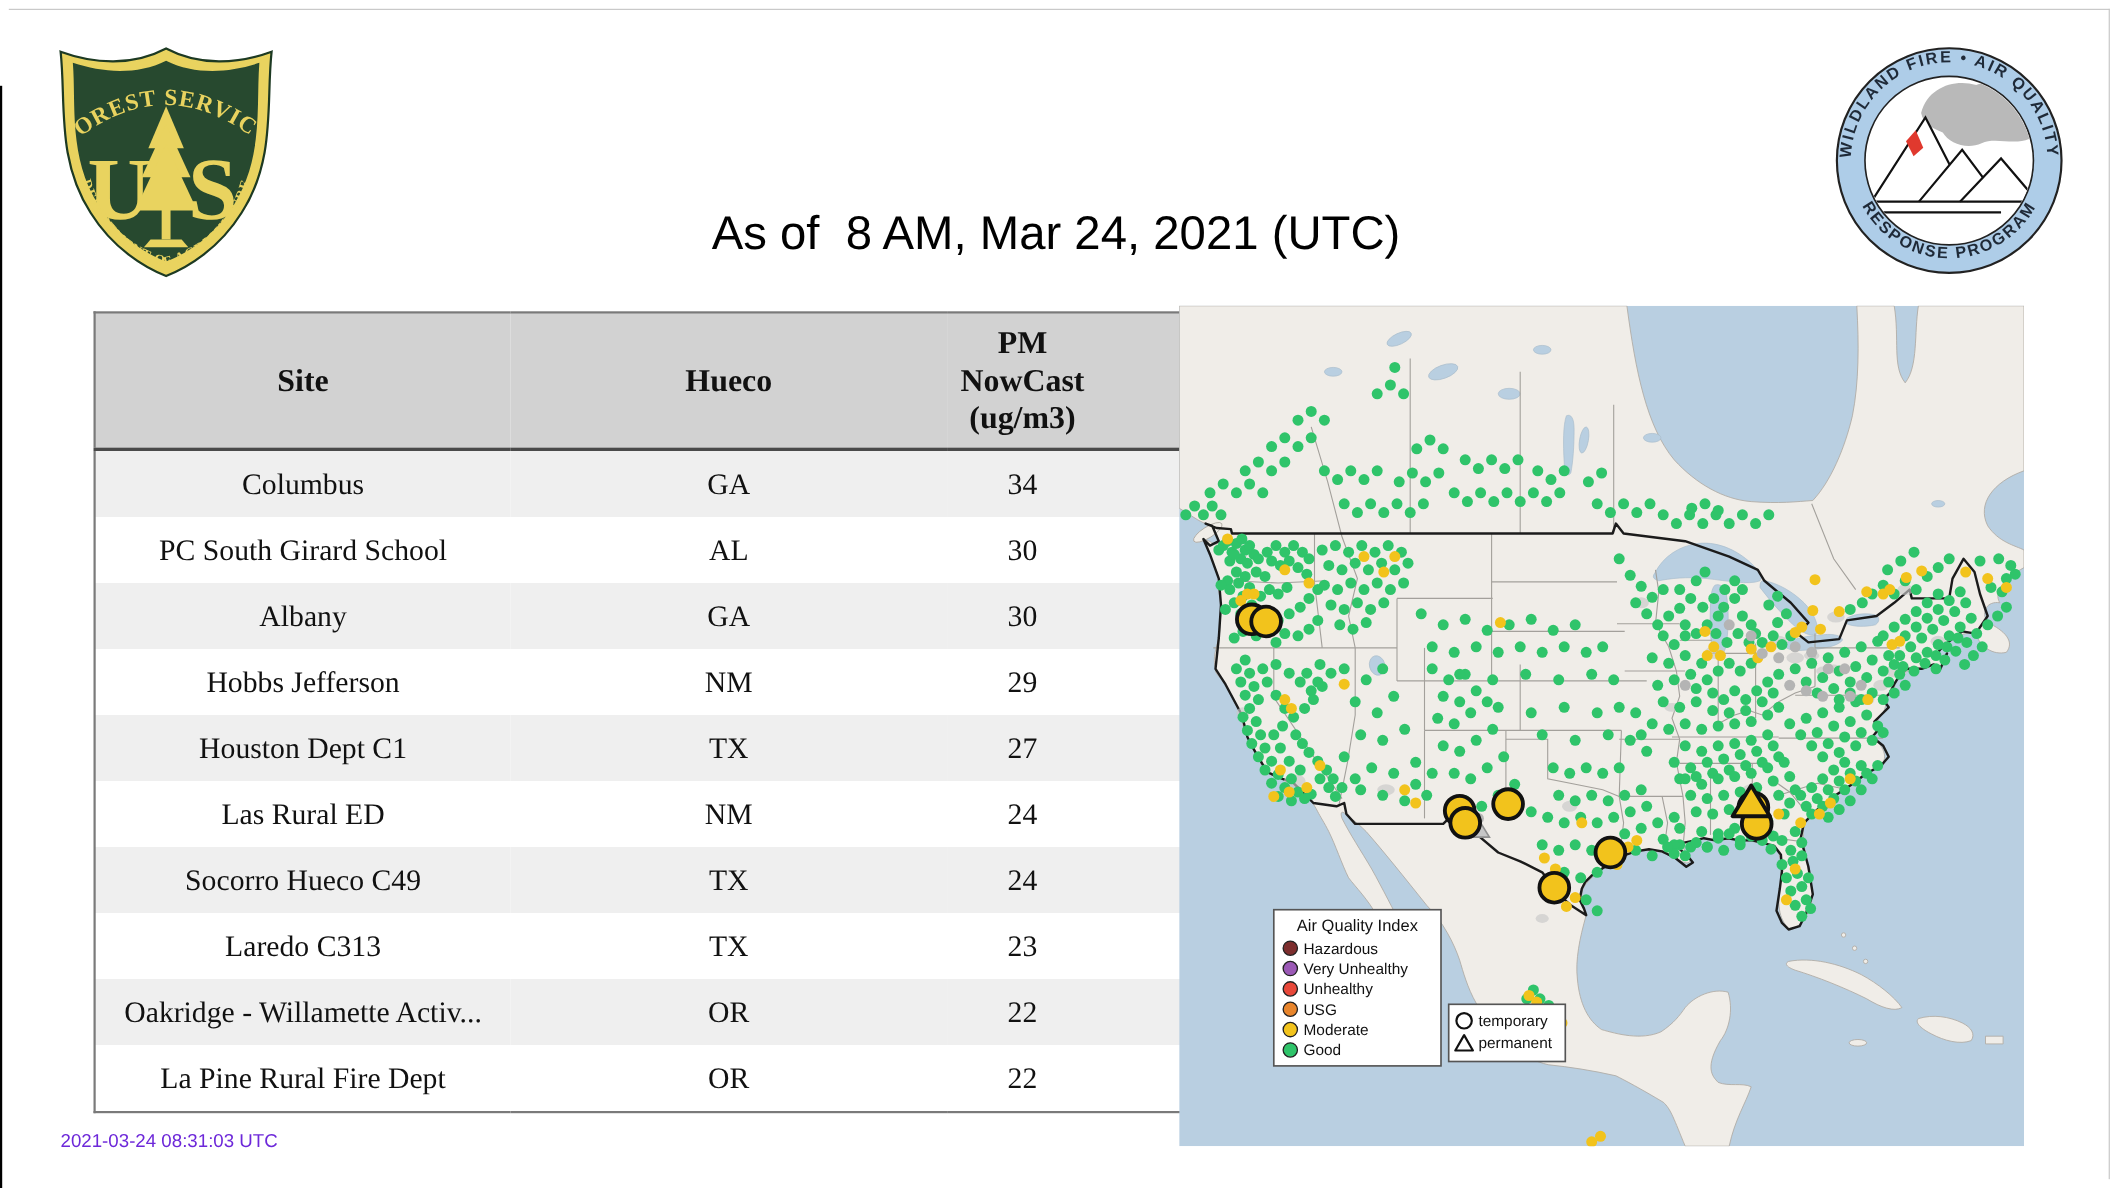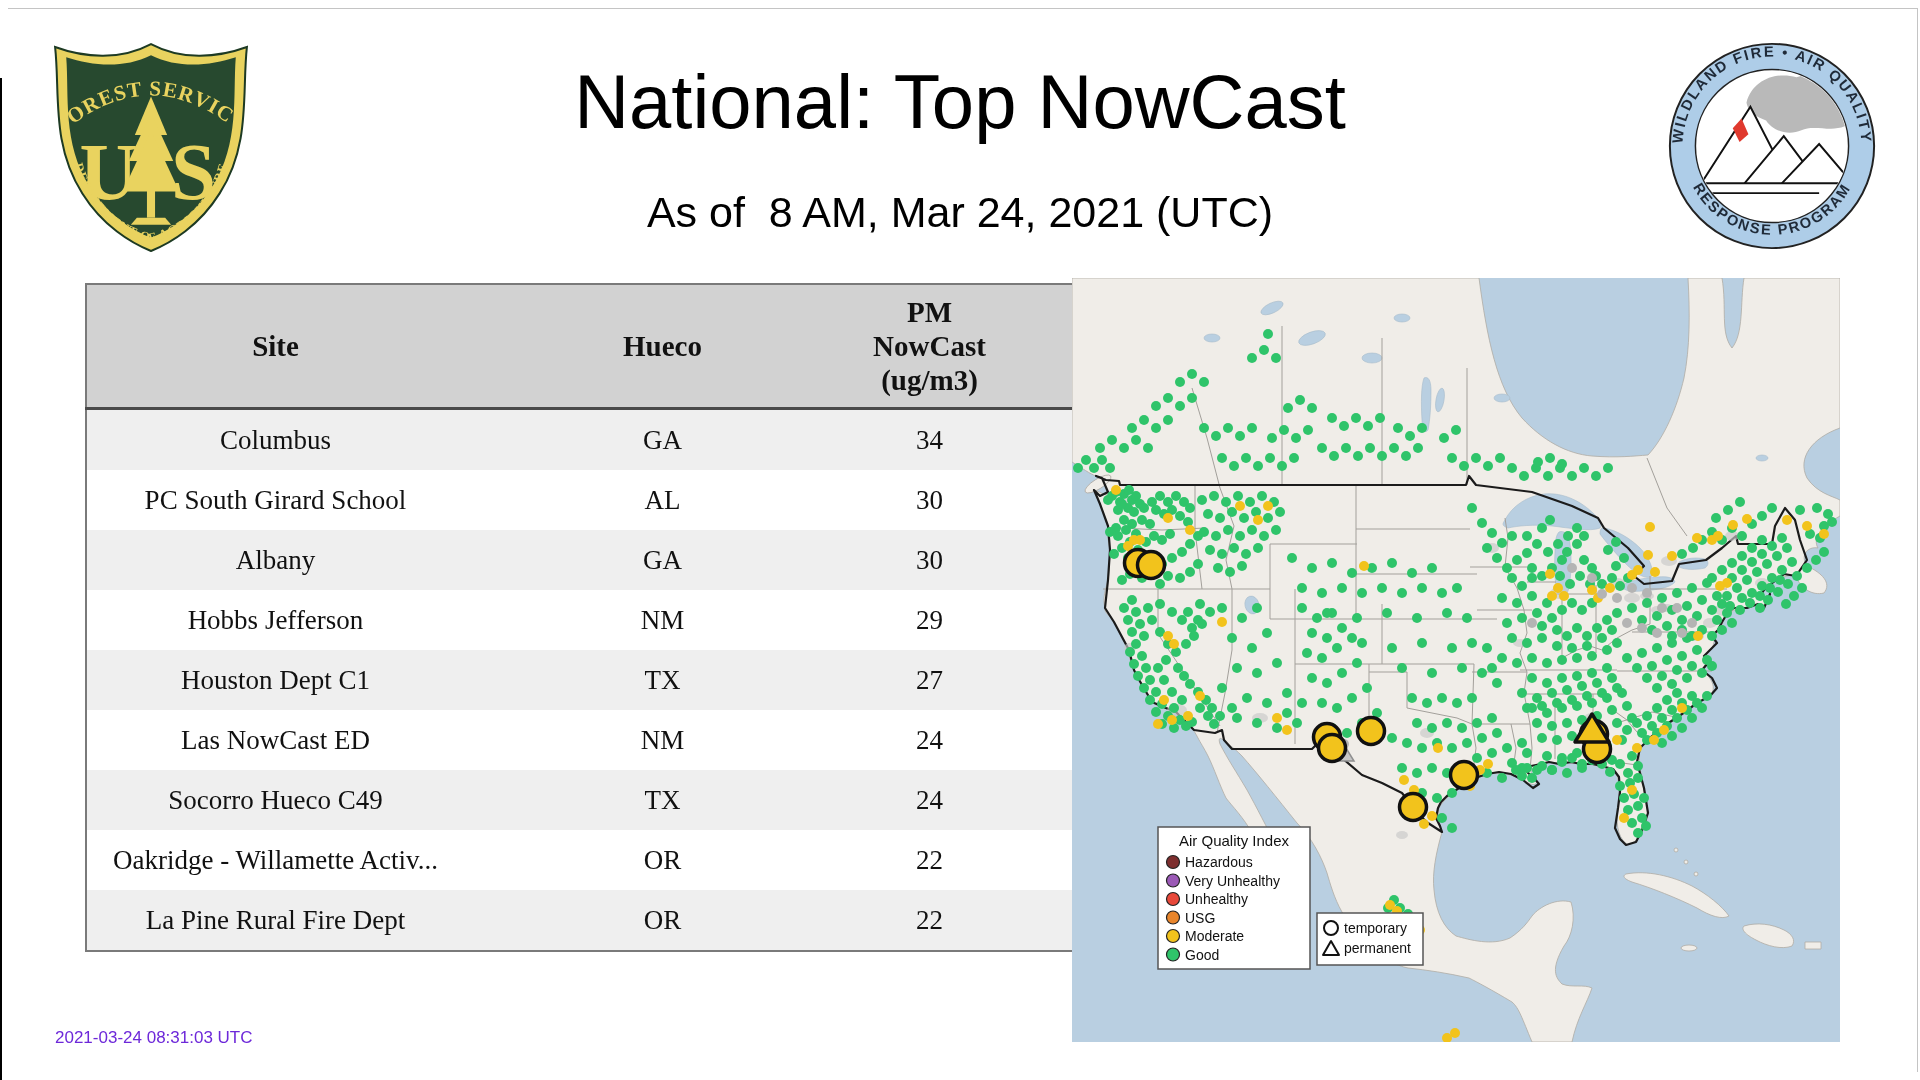--- a/index.html
+++ b/index.html
@@ -54,21 +54,20 @@
       <polygon points="100,56 84,94 116,94"></polygon>
       <polygon points="100,72 78,120 122,120"></polygon>
       <polygon points="100,90 72,150 128,150"></polygon>
       <polygon points="86,176 114,176 120,183 80,183"></polygon>
     </g>
     <text font-family="Liberation Serif, serif" font-weight="bold" font-size="12.5" fill="#e9d35f" letter-spacing="1">
       <textPath href="#fs-bot-arc" startOffset="50%" text-anchor="middle">DEPARTMENT OF AGRICULTURE</textPath>
     </text>
   </svg>
 
-  <div class="page-title">National: Top NowCast</div>
   <div class="page-subtitle">As of  8 AM, Mar 24, 2021 (UTC)</div>
 
   <svg class="wf-logo" width="216" height="216" viewBox="0 0 220 220">
     <defs>
       <path id="wf-top-arc" d="M19.5,119.5 A91,91 0 1 1 200.5,119.5" fill="none"></path>
       <path id="wf-bot-arc" d="M29,151 A91,91 0 0 0 191,151" fill="none"></path>
       <clipPath id="wf-clip">
           <circle cx="110" cy="110" r="77"></circle>
         </clipPath>
     </defs>
@@ -123,28 +122,33 @@
           <td>Hobbs Jefferson</td>
           <td>NM</td>
           <td class="pm-cell">29</td>
         </tr>
         <tr>
           <td>Houston Dept C1</td>
           <td>TX</td>
           <td class="pm-cell">27</td>
         </tr>
         <tr>
-          <td>Las NowCast ED</td>
+          <td>Las Rural ED</td>
           <td>NM</td>
           <td class="pm-cell">24</td>
         </tr>
         <tr>
           <td>Socorro Hueco C49</td>
           <td>TX</td>
           <td class="pm-cell">24</td>
+        </tr>
+        <tr>
+          <td>Laredo C313</td>
+          <td>TX</td>
+          <td class="pm-cell">23</td>
         </tr>
         <tr>
           <td>Oakridge - Willamette Activ...</td>
           <td>OR</td>
           <td class="pm-cell">22</td>
         </tr>
         <tr>
           <td>La Pine Rural Fire Dept</td>
           <td>OR</td>
           <td class="pm-cell">22</td>

